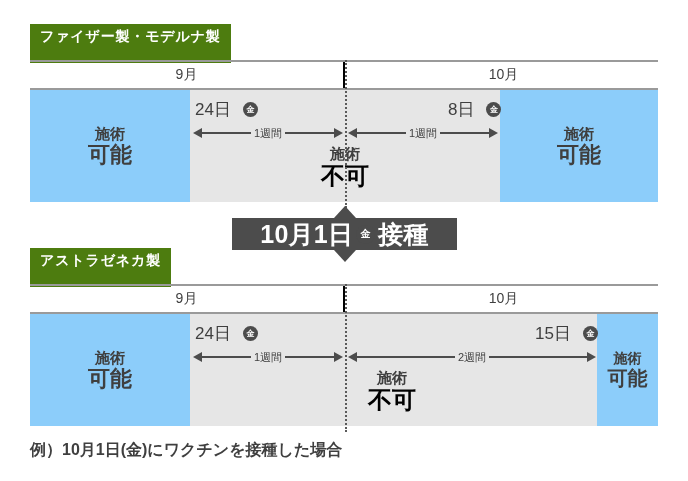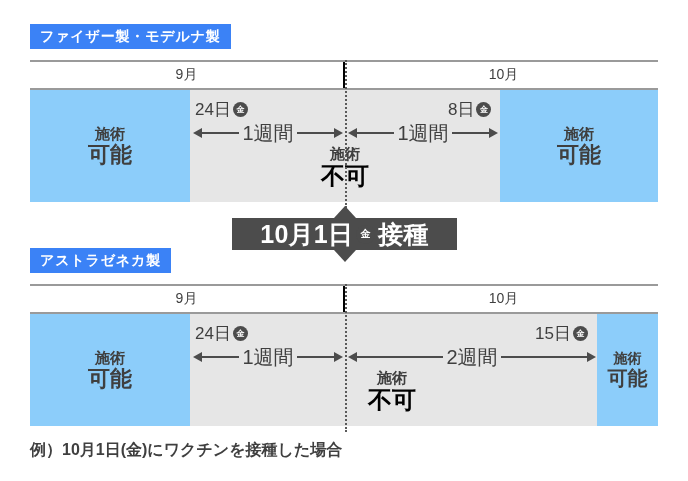--- a/index.html
+++ b/index.html
@@ -12,26 +12,26 @@
     height: 481px;
     position: relative;
     font-family: "Liberation Sans", "DejaVu Sans", sans-serif;
     color: #3f3f3f;
     overflow: hidden;
   }
 
   
   .vaccine-tag {
     position: absolute;
-    background: #3b82f6;
+    background: #4d7c0f;
     color: #ffffff;
     font-size: 14px;
     font-weight: bold;
     letter-spacing: 0.06em;
-    padding: 5px 10px 6px 10px;
+    padding: 5px 10px 20px 10px;
     line-height: 1;
     white-space: nowrap;
   }
   #tag-pfizer { left: 30px; top: 24px; }
   #tag-az     { left: 30px; top: 248px; }
 
   
   .timeline {
     position: absolute;
     left: 30px;
@@ -120,21 +120,21 @@
 
   
   .date-label {
     position: absolute;
     top: 8px;
     font-size: 17px;
     color: #3f3f3f;
     white-space: nowrap;
     display: flex;
     align-items: center;
-    gap: 2px;
+    gap: 12px;
     z-index: 4;
   }
   .dow-badge {
     display: inline-flex;
     align-items: center;
     justify-content: center;
     width: 15px;
     height: 15px;
     border-radius: 50%;
     background: #4c4c4c;
@@ -164,21 +164,21 @@
   .measure .head {
     width: 0; height: 0;
     border-top: 5px solid transparent;
     border-bottom: 5px solid transparent;
     flex: 0 0 auto;
   }
   .measure .head-l { border-right: 9px solid #4c4c4c; }
   .measure .head-r { border-left: 9px solid #4c4c4c; }
   .measure .mtext {
     flex: 0 0 auto;
-    font-size: 20px;
+    font-size: 11px;
     color: #3f3f3f;
     padding: 0 3px;
     white-space: nowrap;
   }
 
   
   #dose-callout {
     position: absolute;
     left: 232px;
     top: 218px;

